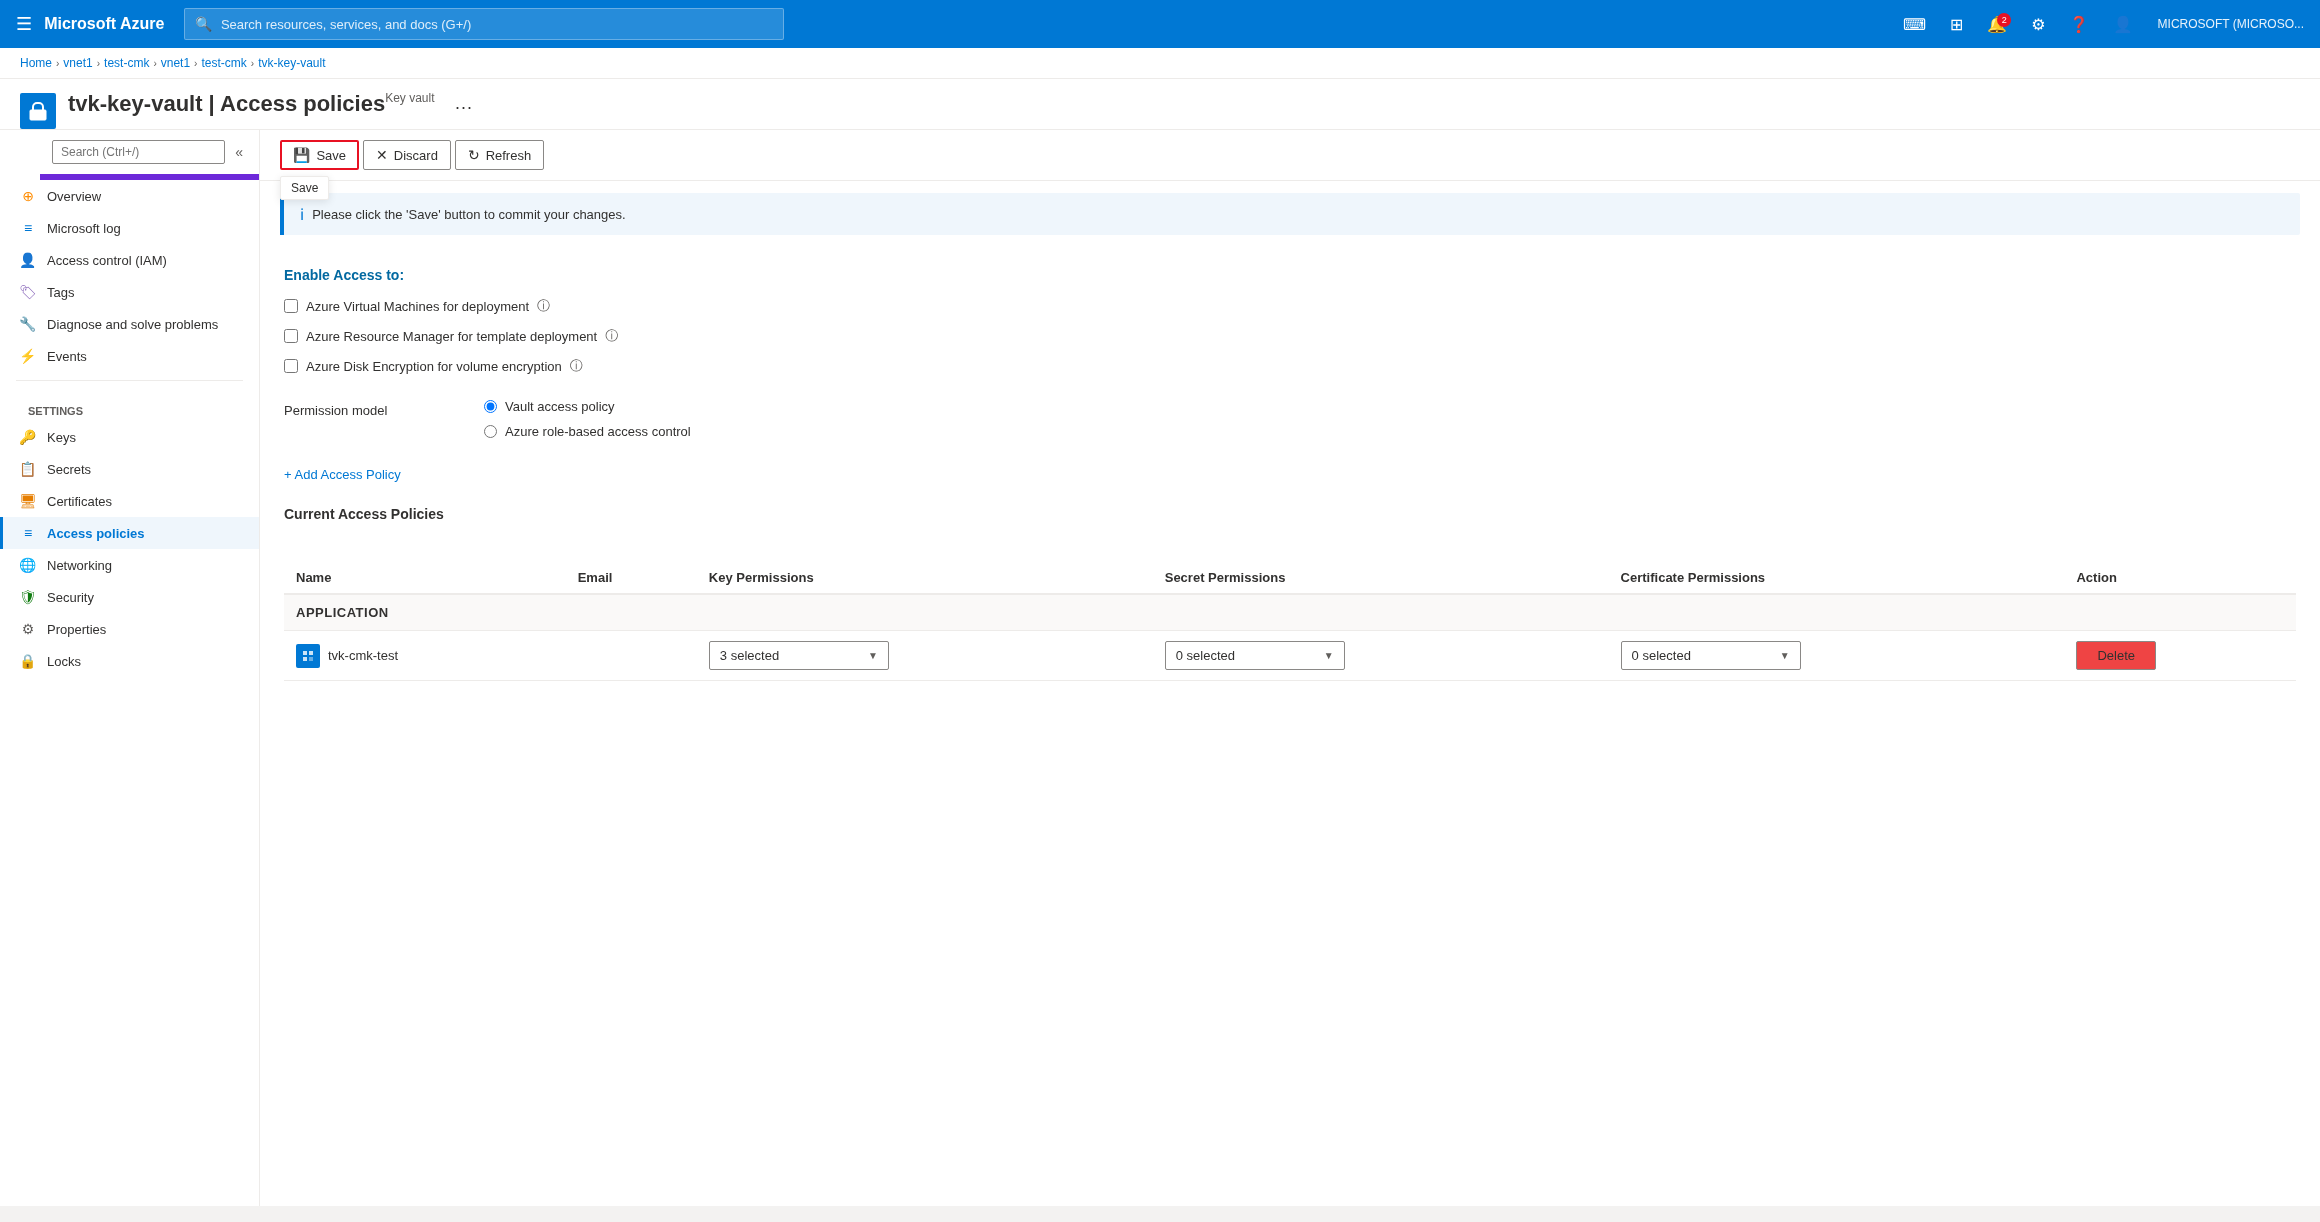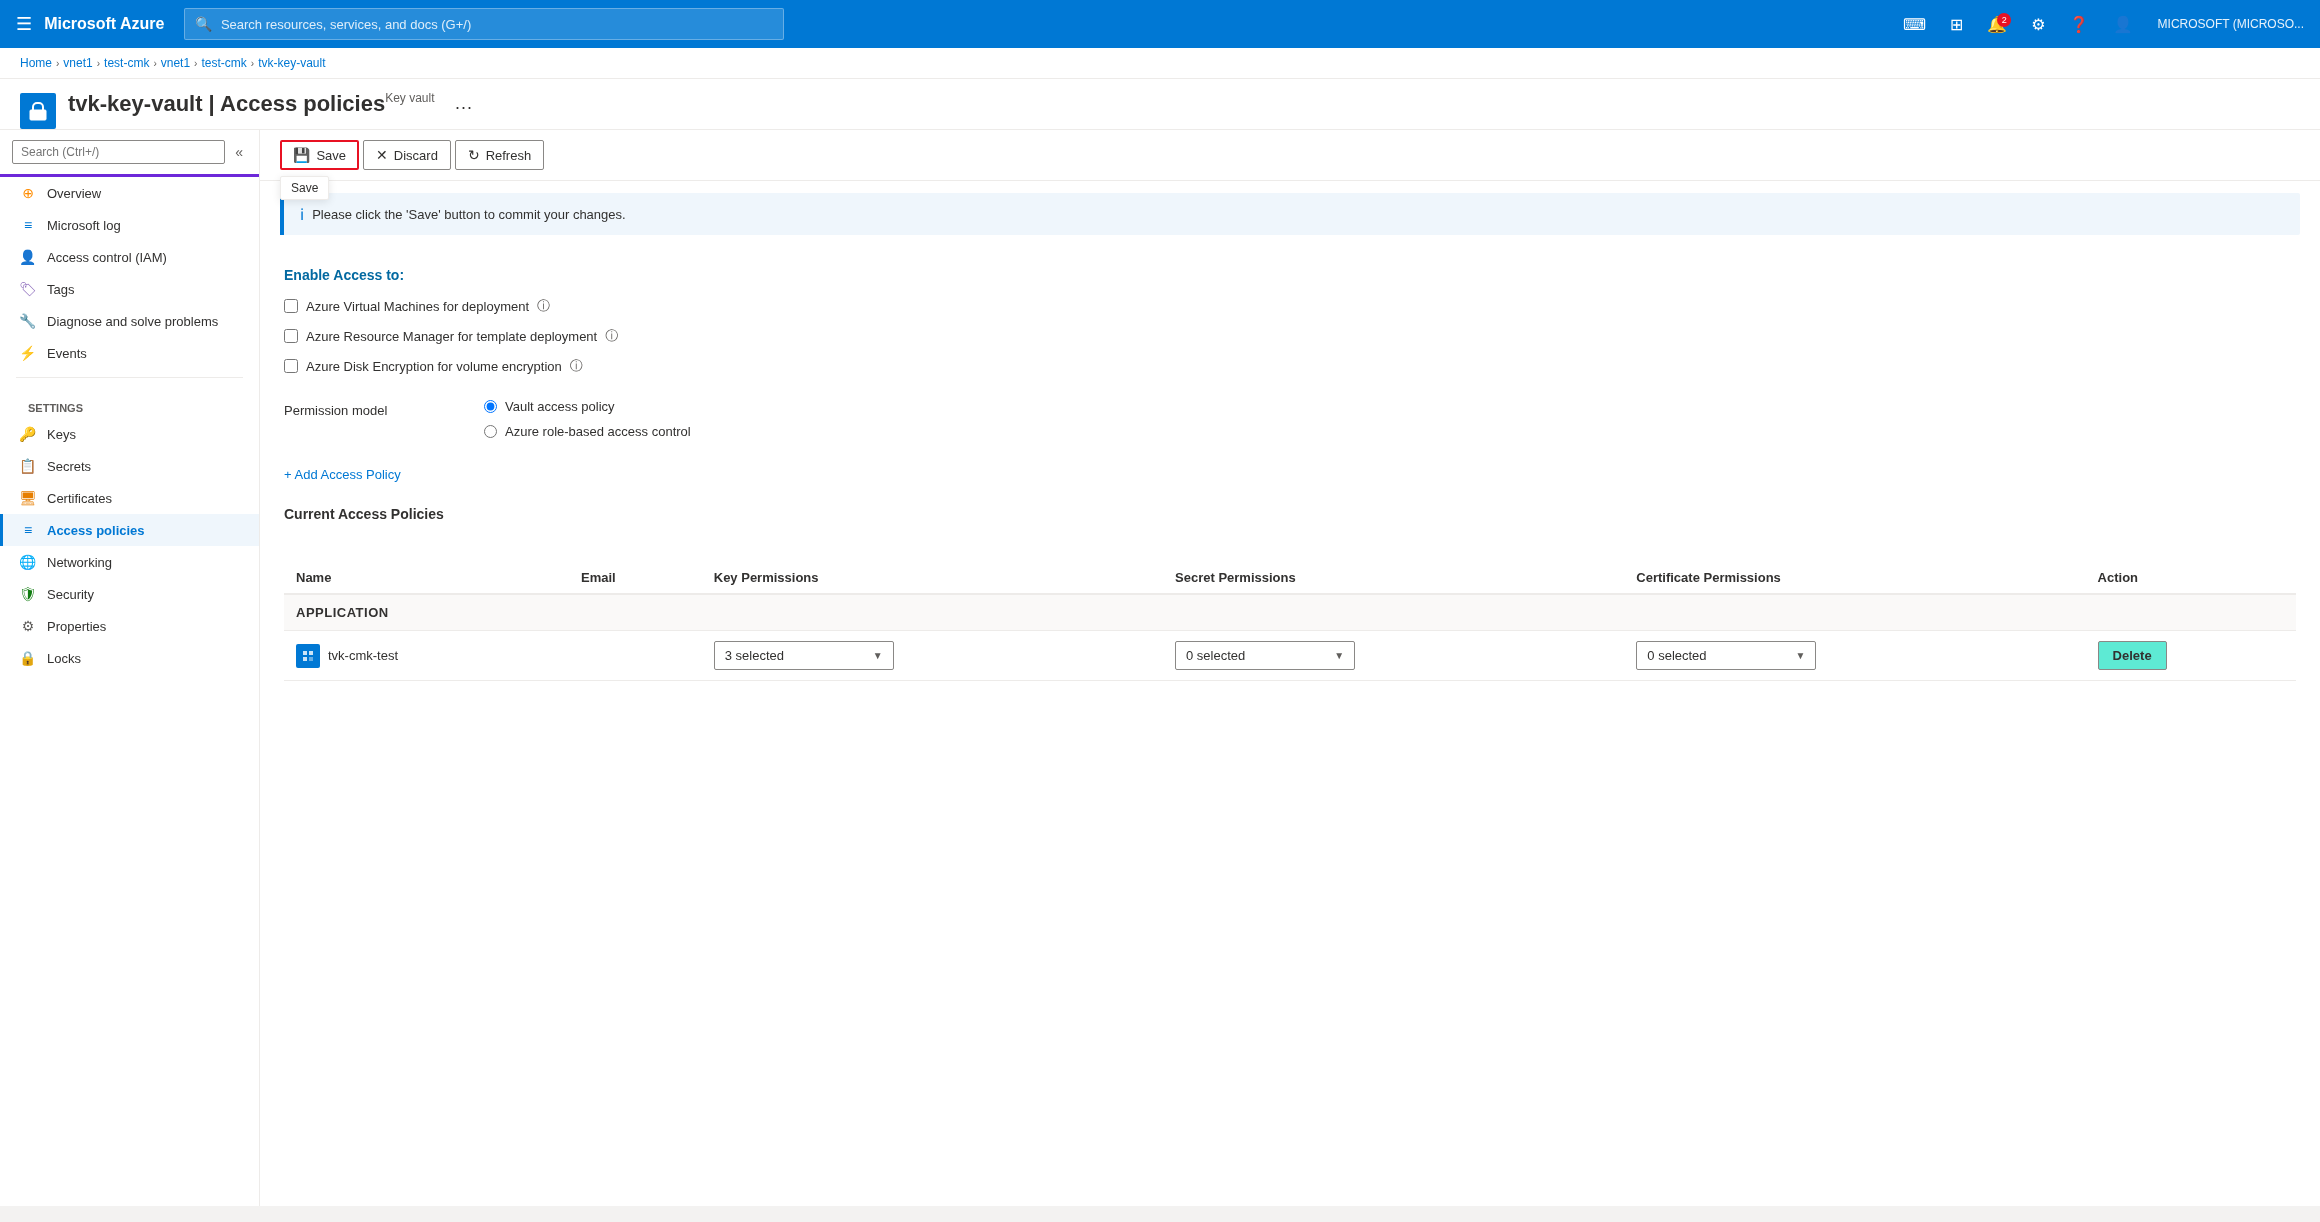--- a/index.html
+++ b/index.html
@@ -95,24 +95,25 @@
     .sidebar {
       width: 260px;
       background: white;
       border-right: 1px solid #edebe9;
       overflow-y: auto;
       flex-shrink: 0;
       padding-bottom: 20px;
     }
     .sidebar-search {
       padding: 10px 12px;
-      border-bottom: 3px solid #6d28d9;
+      border-bottom: 6px solid #6d28d9;
       display: flex;
       align-items: center;
       gap: 6px;
+      margin-left: 40px;
     }
     .sidebar-search input {
       border: 1px solid #8a8886;
       border-radius: 2px;
       padding: 4px 8px;
       font-size: 12px;
       width: 100%;
       color: #323130;
     }
     .sidebar-collapse-btn {
@@ -273,26 +274,26 @@
       cursor: pointer;
       display: inline-flex;
       align-items: center;
       gap: 6px;
       min-width: 180px;
       justify-content: space-between;
     }
     .chevron-down { font-size: 10px; color: #605e5c; }
 
     .delete-btn {
-      background: #5eead4;
+      background: #ef4444;
       border: 1px solid #8a8886;
       border-radius: 2px;
-      padding: 6px 14px;
-      font-size: 13px;
-      font-weight: 700;
+      padding: 6px 20px;
+      font-size: 13px;
+      font-weight: 400;
       cursor: pointer;
       color: #323130;
     }
   </style>
 </head>
 <body>
 
 <nav class="topnav">
   <span class="topnav-hamburger">☰</span>
   <span class="topnav-logo">Microsoft Azure</span>

